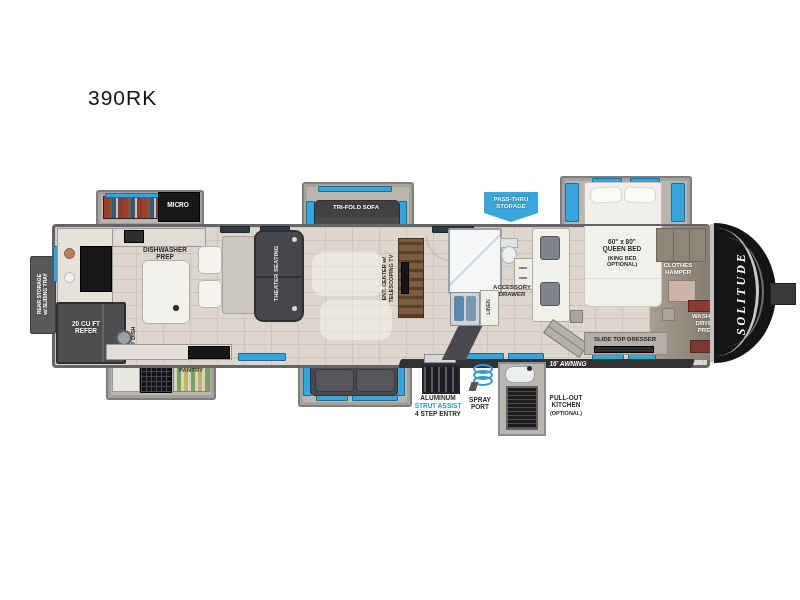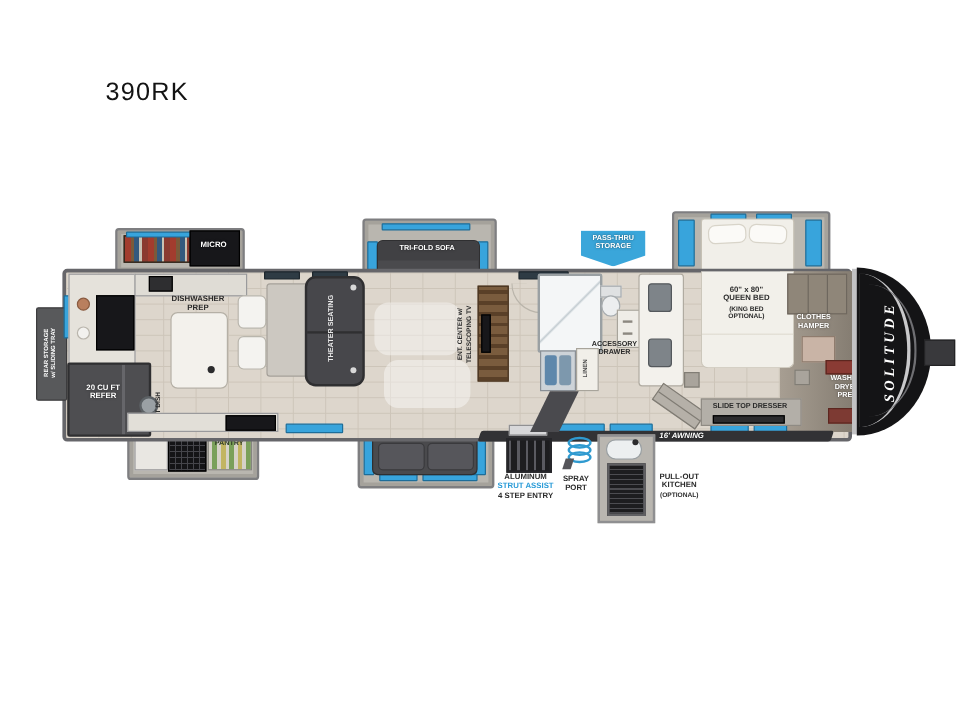--- a/index.html
+++ b/index.html
@@ -1,19 +1,19 @@
 <!DOCTYPE html>
 <html><head>
 <meta charset="utf-8">
 <style>
   html,body{margin:0;padding:0;background:#ffffff;}
   .canvas{position:relative;width:800px;height:600px;background:#fff;overflow:hidden;
           font-family:"Liberation Sans",sans-serif;}
   .abs{position:absolute;}
-  .title{position:absolute;left:88px;top:65px;font-size:21px;color:#131313;letter-spacing:1px;}
+  .title{position:absolute;left:88px;top:86px;font-size:21px;color:#131313;letter-spacing:1px;}
 
   
   .slide{position:absolute;background:#b9b6af;border:2px solid #7e7e80;border-radius:3px;
          box-shadow:inset 0 0 0 3px #a5a29b;}
   .window{position:absolute;background:#38a4dc;border:1px solid #1d6d99;border-radius:1px;}
   .window-dark{position:absolute;background:#2e3b44;border:1px solid #1d262c;border-radius:1px;}
   .lbl{position:absolute;font-weight:bold;color:#2b2b2b;text-align:center;
        white-space:pre-line;line-height:1.15;font-size:6.5px;letter-spacing:0;}
   .lbl.white{color:#ffffff;text-shadow:0 0 2px rgba(0,0,0,.55);}
   .vlabel{position:absolute;font-weight:bold;text-align:center;white-space:pre-line;

